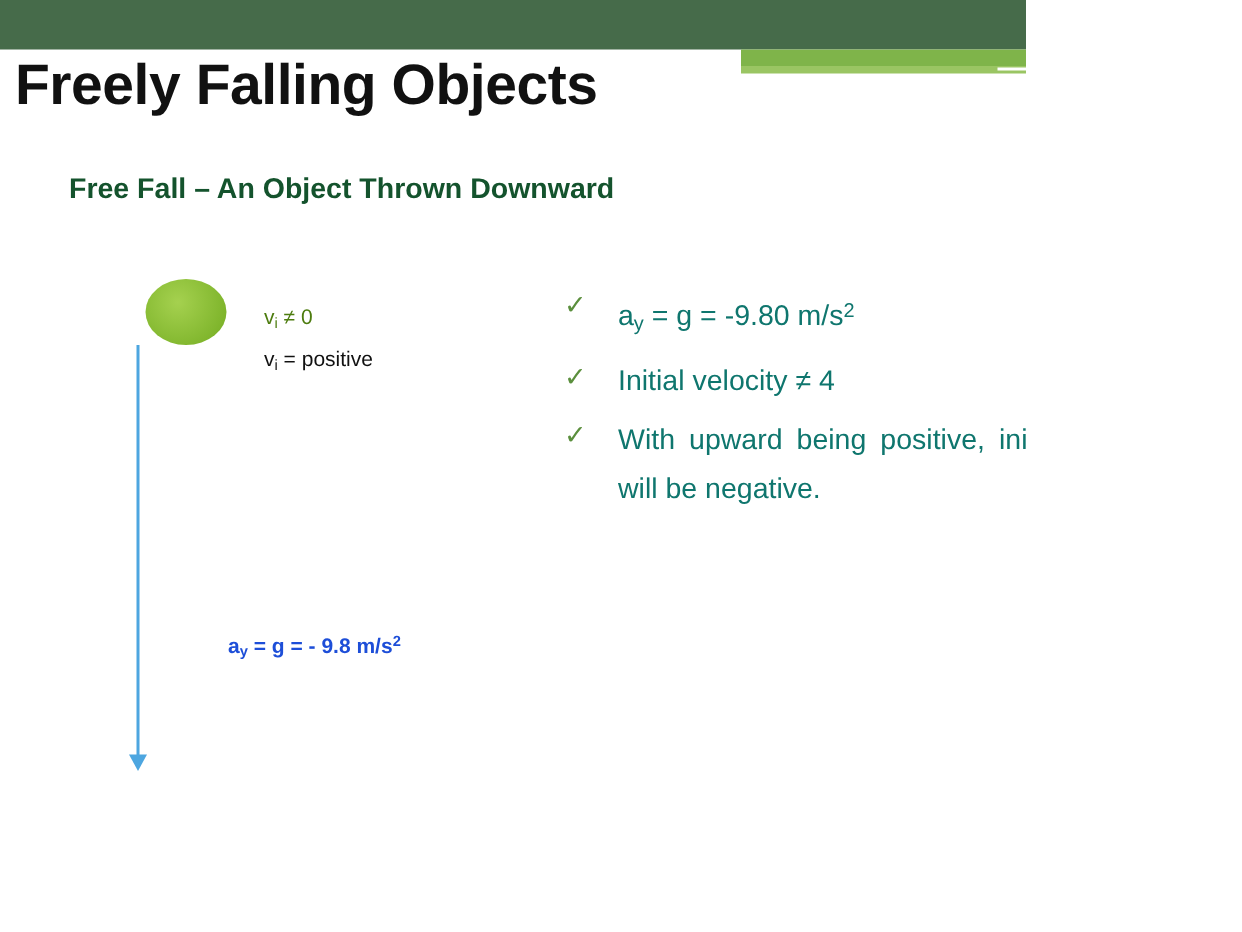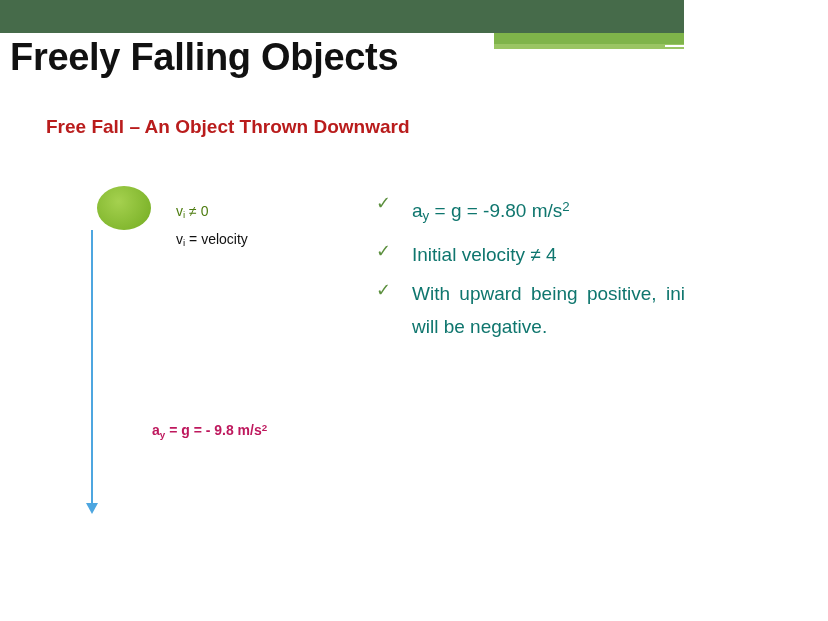--- a/index.html
+++ b/index.html
@@ -148,21 +148,21 @@
     font-family: "Liberation Sans", sans-serif;
   }
 
   
   .slide-subtitle {
     position: absolute;
     left: 46px;
     top: 116px;
     font-size: 19px;
     font-weight: bold;
-    color: #b91c1c;
+    color: #14532d;
     font-family: "Liberation Sans", sans-serif;
   }
 
   
   .ball {
     position: absolute;
     left: 97px;
     top: 186px;
     width: 54px;
     height: 44px;
@@ -202,21 +202,21 @@
     top: 231px;
     font-size: 14px;
     color: #111111;
     font-family: "Liberation Sans", sans-serif;
   }
   .accel-label {
     position: absolute;
     left: 152px;
     top: 422px;
     font-size: 14px;
-    color: #be185d;
+    color: #1d4ed8;
     font-weight: bold;
     font-family: "Liberation Sans", sans-serif;
   }
 
   
   .bullets {
     position: absolute;
     left: 376px;
     top: 190px;
     width: 410px;
@@ -284,21 +284,21 @@
 
   <div class="ball"></div>
   <div class="arrow-line"></div>
   <div class="arrow-head"></div>
 
   <div class="vi-label-1">
     <span>v</span><span class="small-sub">i</span><span> ≠ 0</span>
   </div>
 
   <div class="vi-label-2">
-    <span>v</span><span class="small-sub">i</span><span> = velocity</span>
+    <span>v</span><span class="small-sub">i</span><span> = positive</span>
   </div>
 
   <div class="accel-label">
     <span>a</span><span class="small-sub">y</span><span> = g = - 9.8 m/s</span><span class="small-sup">2</span>
   </div>
 
   <div class="bullets">
 
     <div class="bullet-row">
       <span class="check-icon">✓</span>

